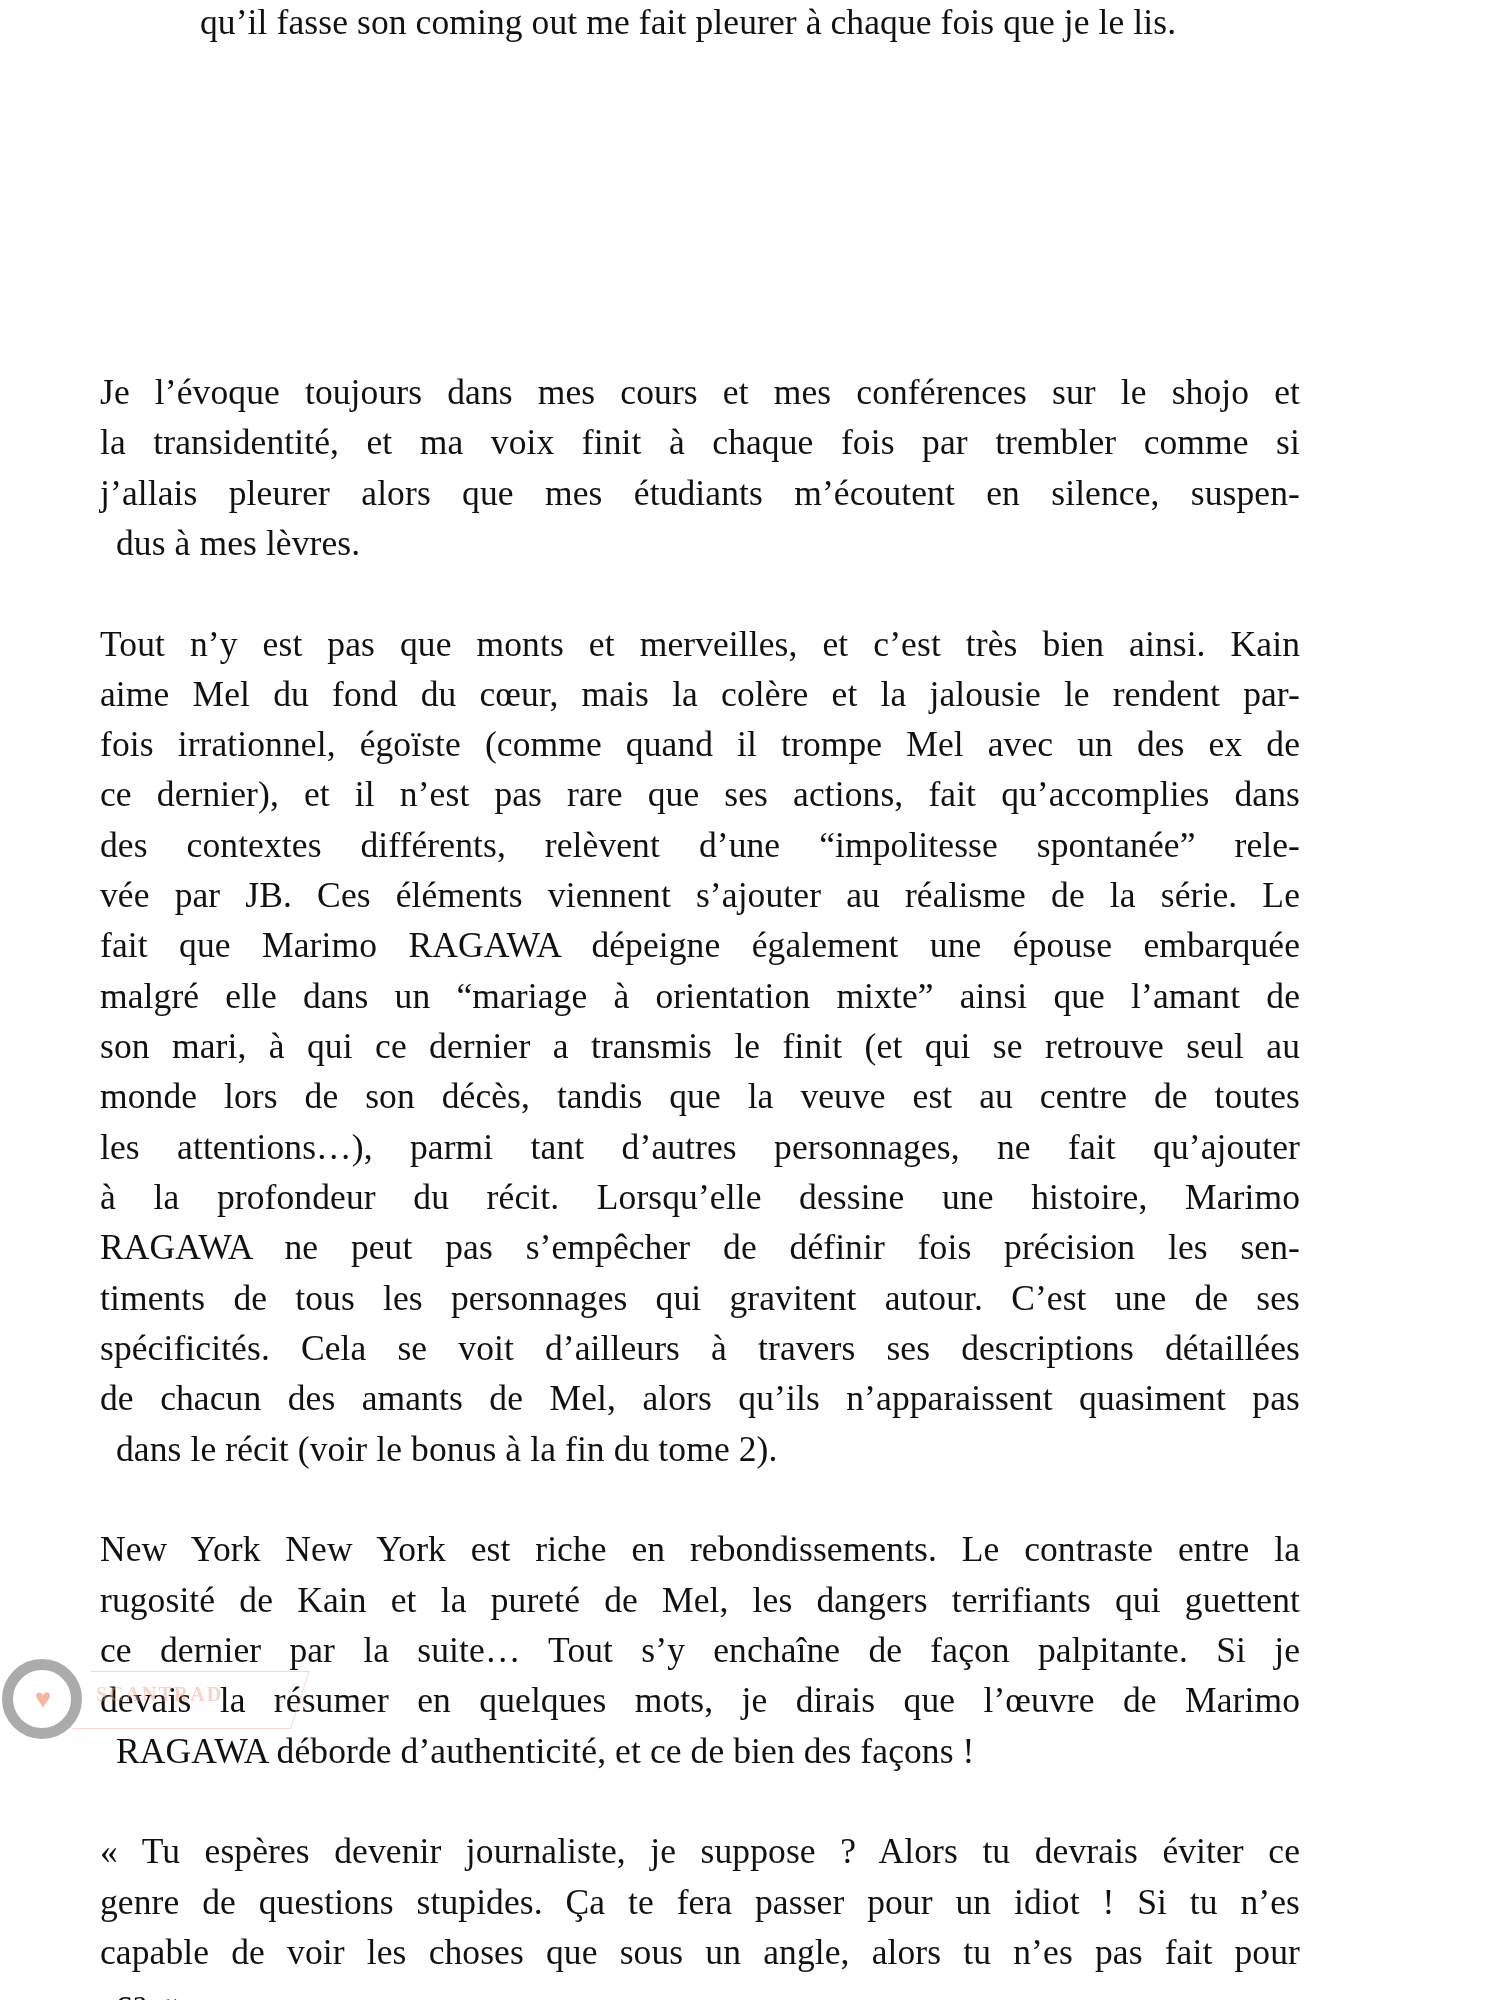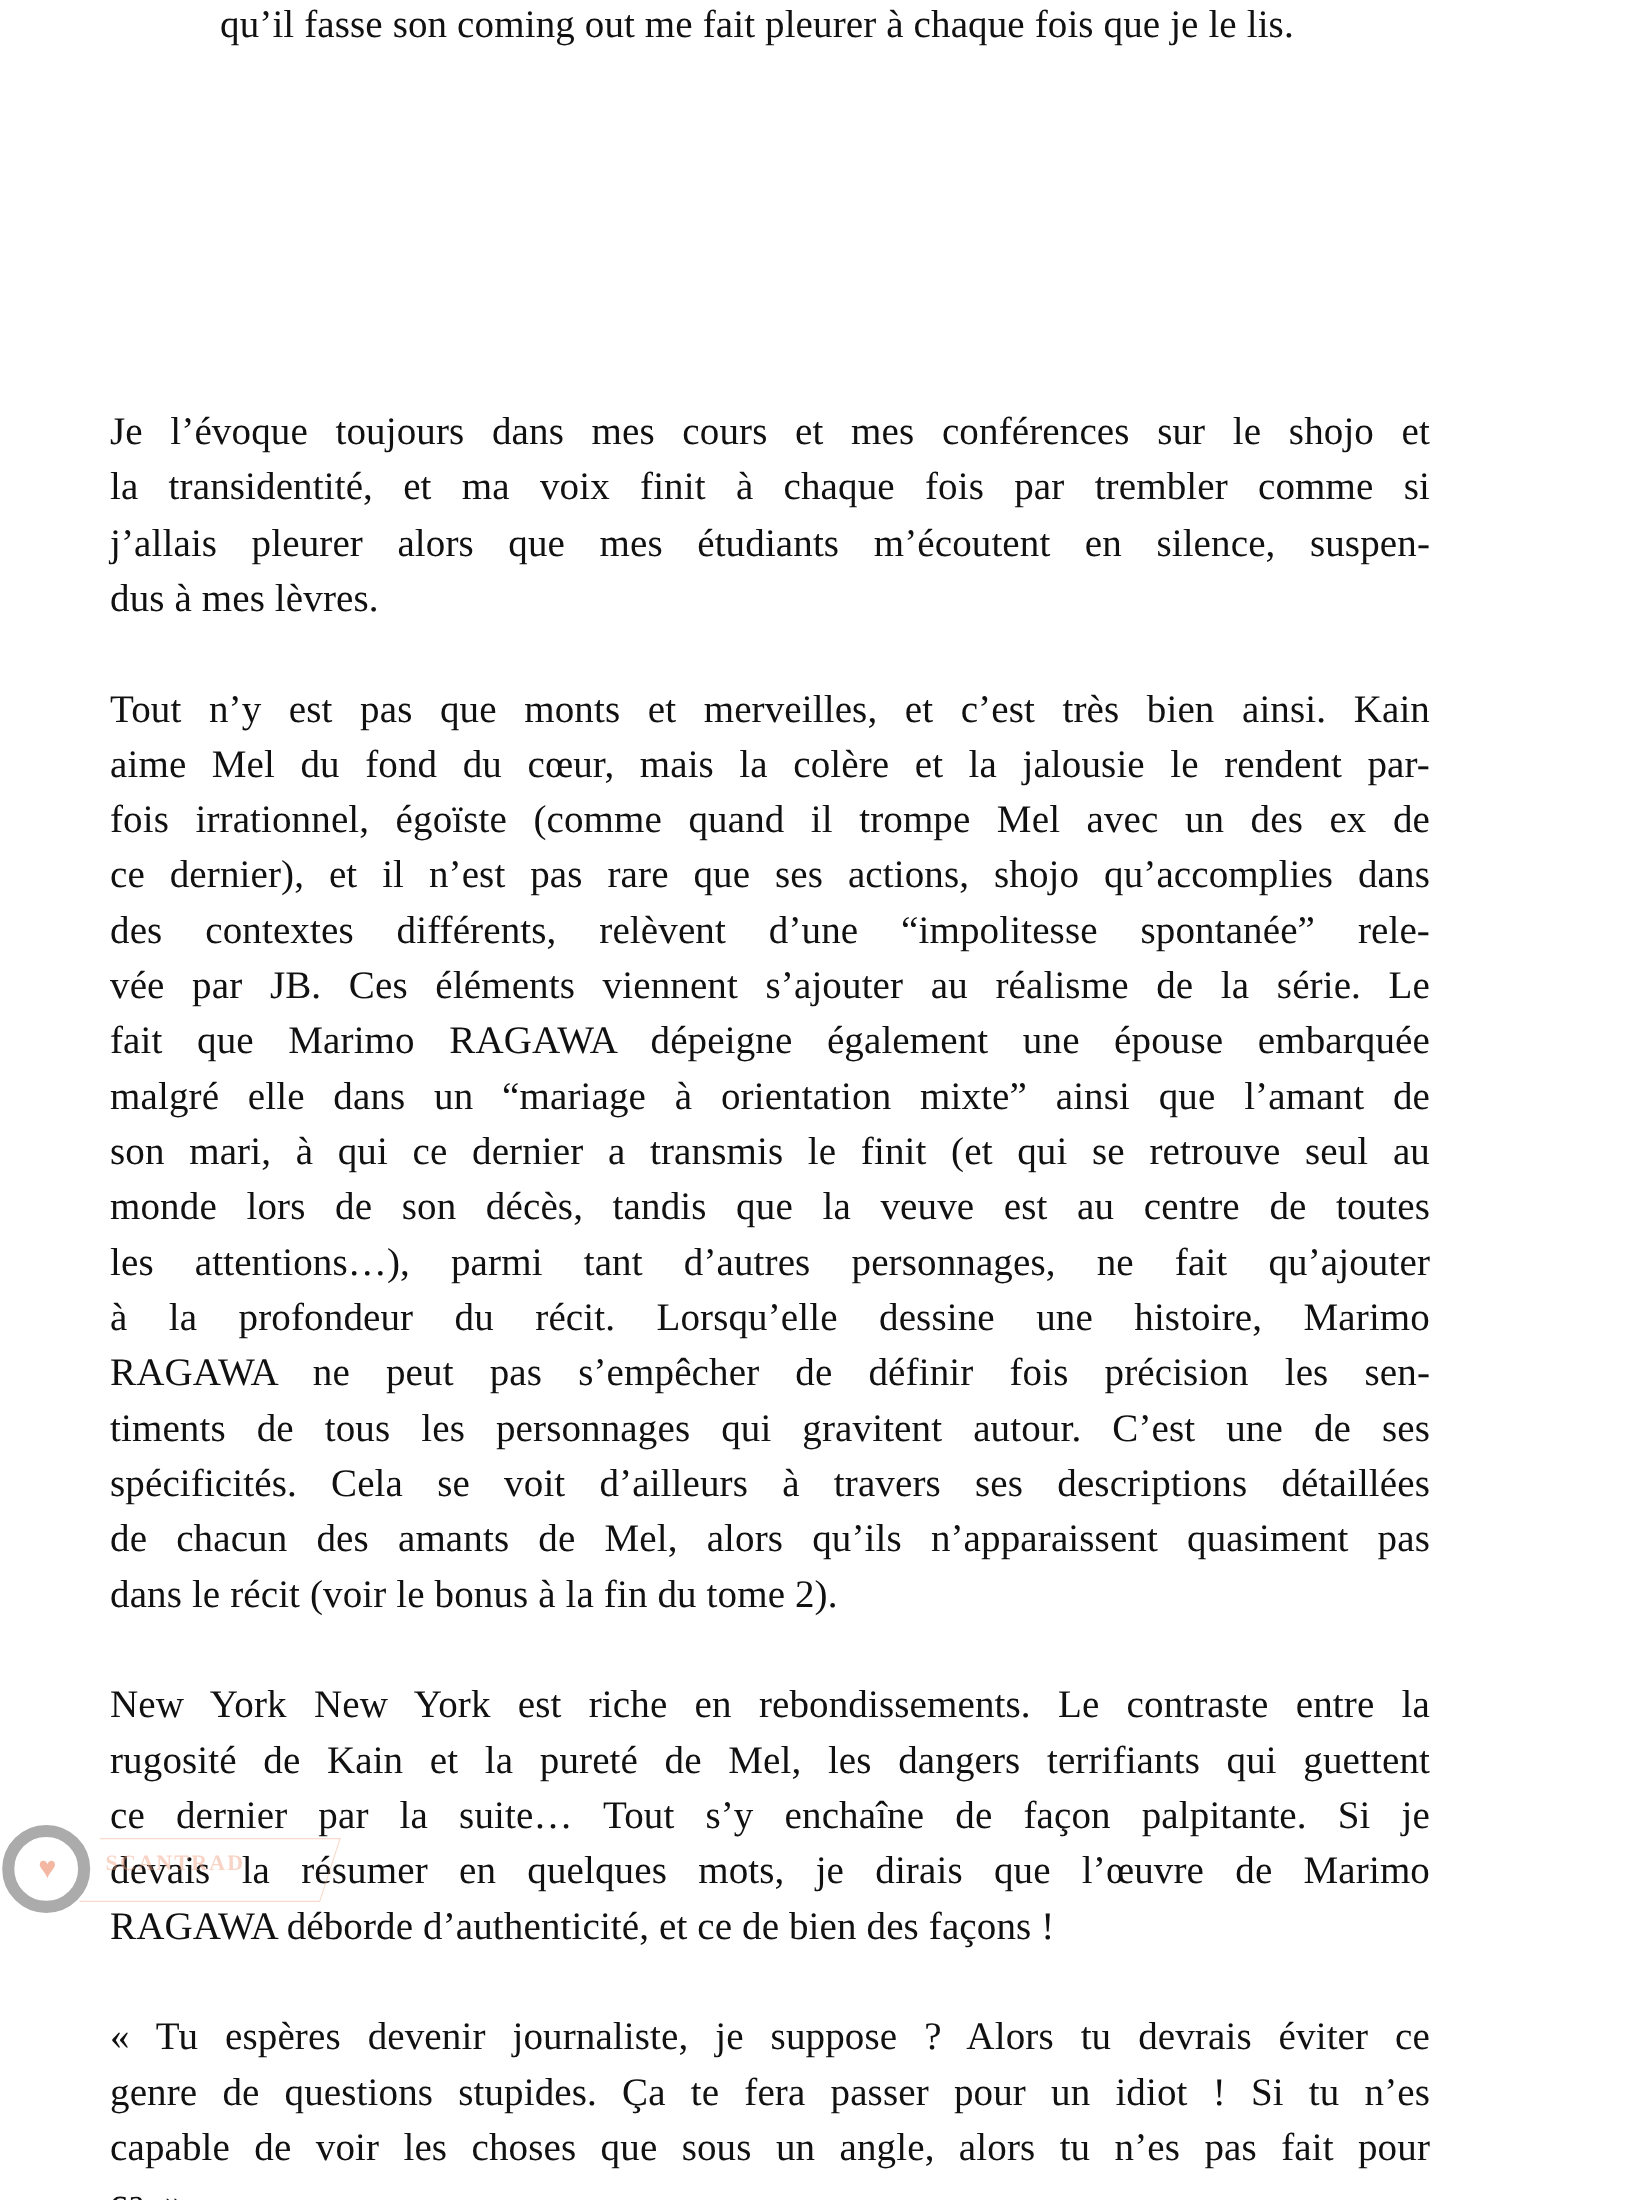--- a/index.html
+++ b/index.html
@@ -28,21 +28,21 @@
       white-space: nowrap;
       letter-spacing: 0.1px;
     }
     .justified {
       left: 100px;
       width: 1200px;
       text-align: justify;
       text-align-last: justify;
     }
     .ragged {
-      left: 100px;
+      left: 116px;
       text-align: center;
     }
     .top-line {
       left: 200px;
       top: 2px;
     }
     .ital { }
 
     
     .watermark {
@@ -103,21 +103,21 @@
     <div class="line justified" style="top:372px">Je l’évoque toujours dans mes cours et mes conférences sur le shojo et</div>
     <div class="line justified" style="top:422px">la transidentité, et ma voix finit à chaque fois par trembler comme si</div>
     <div class="line justified" style="top:473px">j’allais pleurer alors que mes étudiants m’écoutent en silence, suspen-</div>
     <div class="line ragged" style="top:523px">dus à mes lèvres.</div>
   </div>
 
   <div>
     <div class="line justified" style="top:624px">Tout n’y est pas que monts et merveilles, et c’est très bien ainsi. Kain</div>
     <div class="line justified" style="top:674px">aime Mel du fond du cœur, mais la colère et la jalousie le rendent par-</div>
     <div class="line justified" style="top:724px">fois irrationnel, égoïste (comme quand il trompe Mel avec un des ex de</div>
-    <div class="line justified" style="top:774px">ce dernier), et il n’est pas rare que ses actions, shojo qu’accomplies dans</div>
+    <div class="line justified" style="top:774px">ce dernier), et il n’est pas rare que ses actions, fait qu’accomplies dans</div>
     <div class="line justified" style="top:825px">des contextes différents, relèvent d’une “impolitesse spontanée” rele-</div>
     <div class="line justified" style="top:875px">vée par JB. Ces éléments viennent s’ajouter au réalisme de la série. Le</div>
     <div class="line justified" style="top:925px">fait que Marimo RAGAWA dépeigne également une épouse embarquée</div>
     <div class="line justified" style="top:976px">malgré elle dans un “mariage à orientation mixte” ainsi que l’amant de</div>
     <div class="line justified" style="top:1026px">son mari, à qui ce dernier a transmis le finit (et qui se retrouve seul au</div>
     <div class="line justified" style="top:1076px">monde lors de son décès, tandis que la veuve est au centre de toutes</div>
     <div class="line justified" style="top:1127px">les attentions…), parmi tant d’autres personnages, ne fait qu’ajouter</div>
     <div class="line justified" style="top:1177px">à la profondeur du récit. Lorsqu’elle dessine une histoire, Marimo</div>
     <div class="line justified" style="top:1227px">RAGAWA ne peut pas s’empêcher de définir fois précision les sen-</div>
     <div class="line justified" style="top:1278px">timents de tous les personnages qui gravitent autour. C’est une de ses</div>

